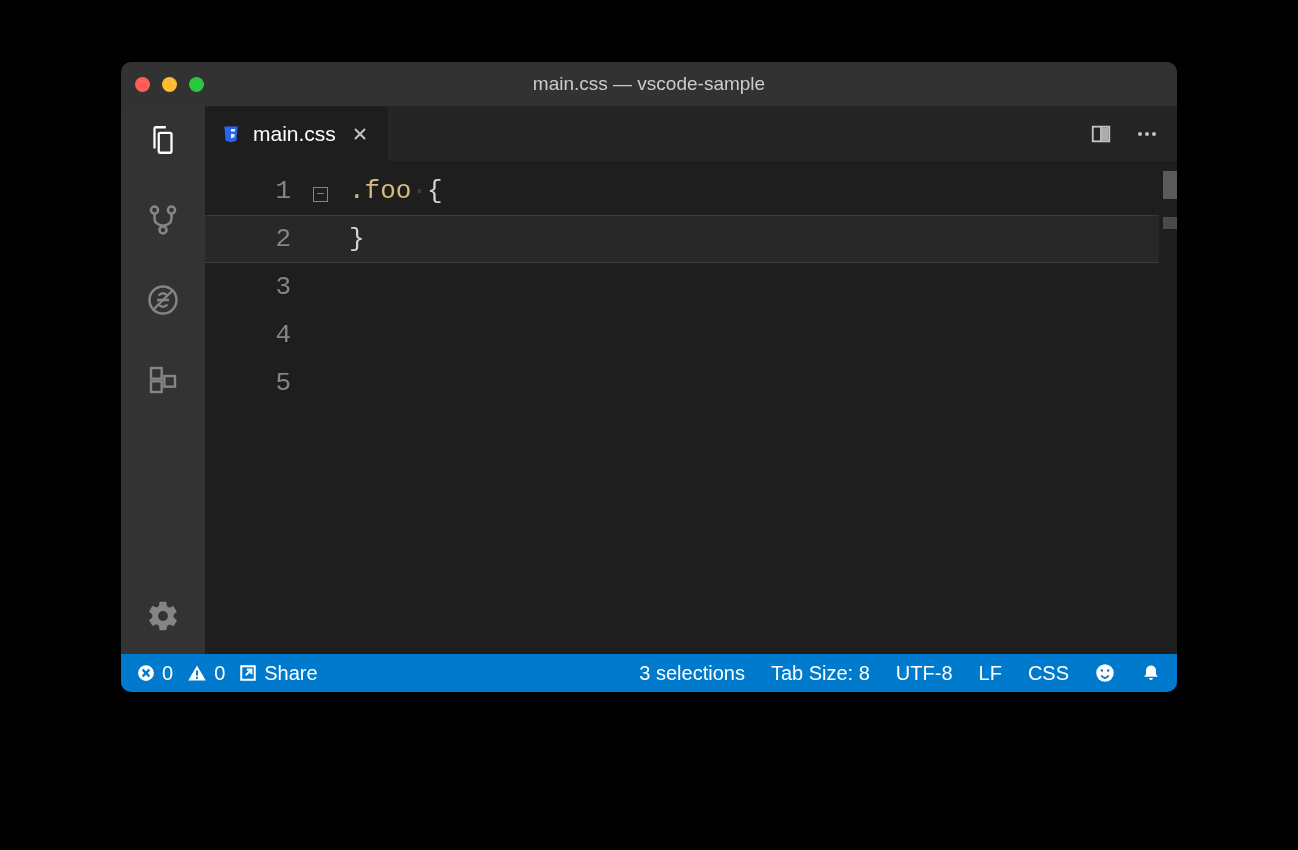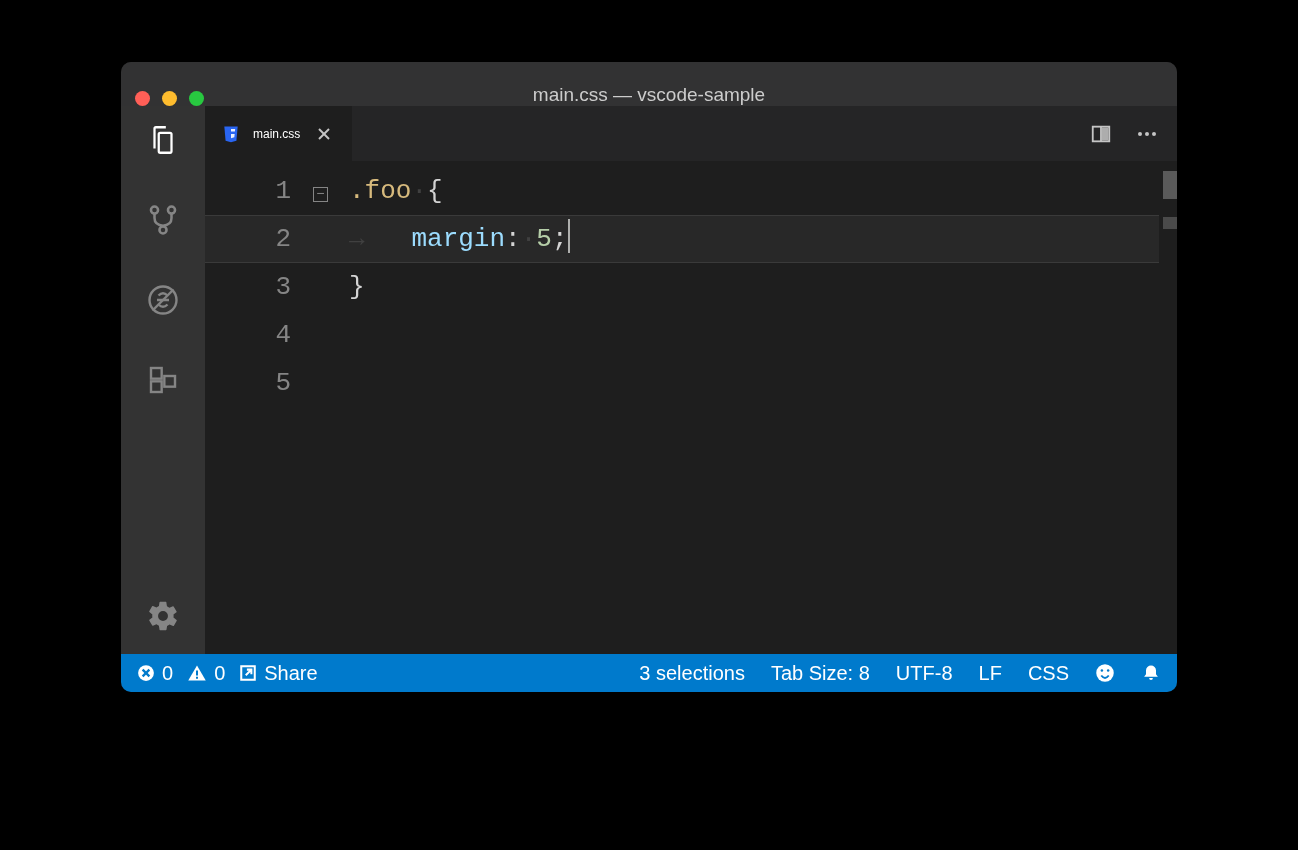--- a/index.html
+++ b/index.html
@@ -21,21 +21,21 @@
     border-radius: 10px;
     overflow: hidden;
     box-shadow: 0 20px 60px rgba(0,0,0,0.6);
     display: flex;
     flex-direction: column;
   }
   .titlebar {
     height: 44px;
     background: #323233;
     display: flex;
-    align-items: flex-end;
+    align-items: center;
     padding: 0 14px;
     position: relative;
   }
   .traffic { display: flex; gap: 12px; }
   .dot { width: 15px; height: 15px; border-radius: 50%; }
   .dot.red { background:#ff5f57; }
   .dot.yellow { background:#febc2e; }
   .dot.green { background:#28c840; }
   .title {
     position: absolute; left:0; right:0; text-align:center;
@@ -62,21 +62,21 @@
     flex:1; display:flex; flex-direction:column; min-width:0;
     background:#1e1e1e;
   }
   .tabs-row {
     height:55px; background:#252526;
     display:flex; align-items:stretch;
   }
   .tab {
     display:flex; align-items:center; gap:12px;
     padding:0 16px; background:#1e1e1e;
-    color:#ffffff; font-size:12px;
+    color:#ffffff; font-size:21px;
     border-right:1px solid #252526;
     cursor:pointer;
   }
   .tab .file-icon {
     width:20px; height:20px;
   }
   .tab-close { color:#c5c5c5; font-size:20px; cursor:pointer; padding:0 4px;}
   .tabs-spacer { flex:1; }
   .editor-actions { display:flex; align-items:center; gap:22px; padding:0 18px; color:#c5c5c5;}
   .editor-action { cursor:pointer; display:flex; align-items:center; justify-content:center;}
@@ -227,21 +227,20 @@
           </div>
         <div class="fold-col" id="foldcol" style="position:relative;z-index:1;">
             <div class="line"><span class="fold-box">−</span></div>
             <div class="line"></div>
             <div class="line"></div>
             <div class="line"></div>
             <div class="line"></div>
           </div>
         <div class="code" id="code" style="position:relative;z-index:1;margin-left:10px;">
             <div class="line"><span class="sel">.foo</span><span class="ws-dot">·</span><span class="punct">{</span></div>
-            <div class="line"><span class="ws-arrow">→   </span><span class="prop">margin</span><span class="punct">:</span><span class="ws-dot">·</span><span class="val">5</span><span class="punct">;</span><span class="cursor"></span></div>
             <div class="line"><span class="punct">}</span></div>
           </div>
         <div class="minimap"></div>
       </div>
     </div>
 
   </div>
 
   <div class="statusbar">
     <div class="status-left">

